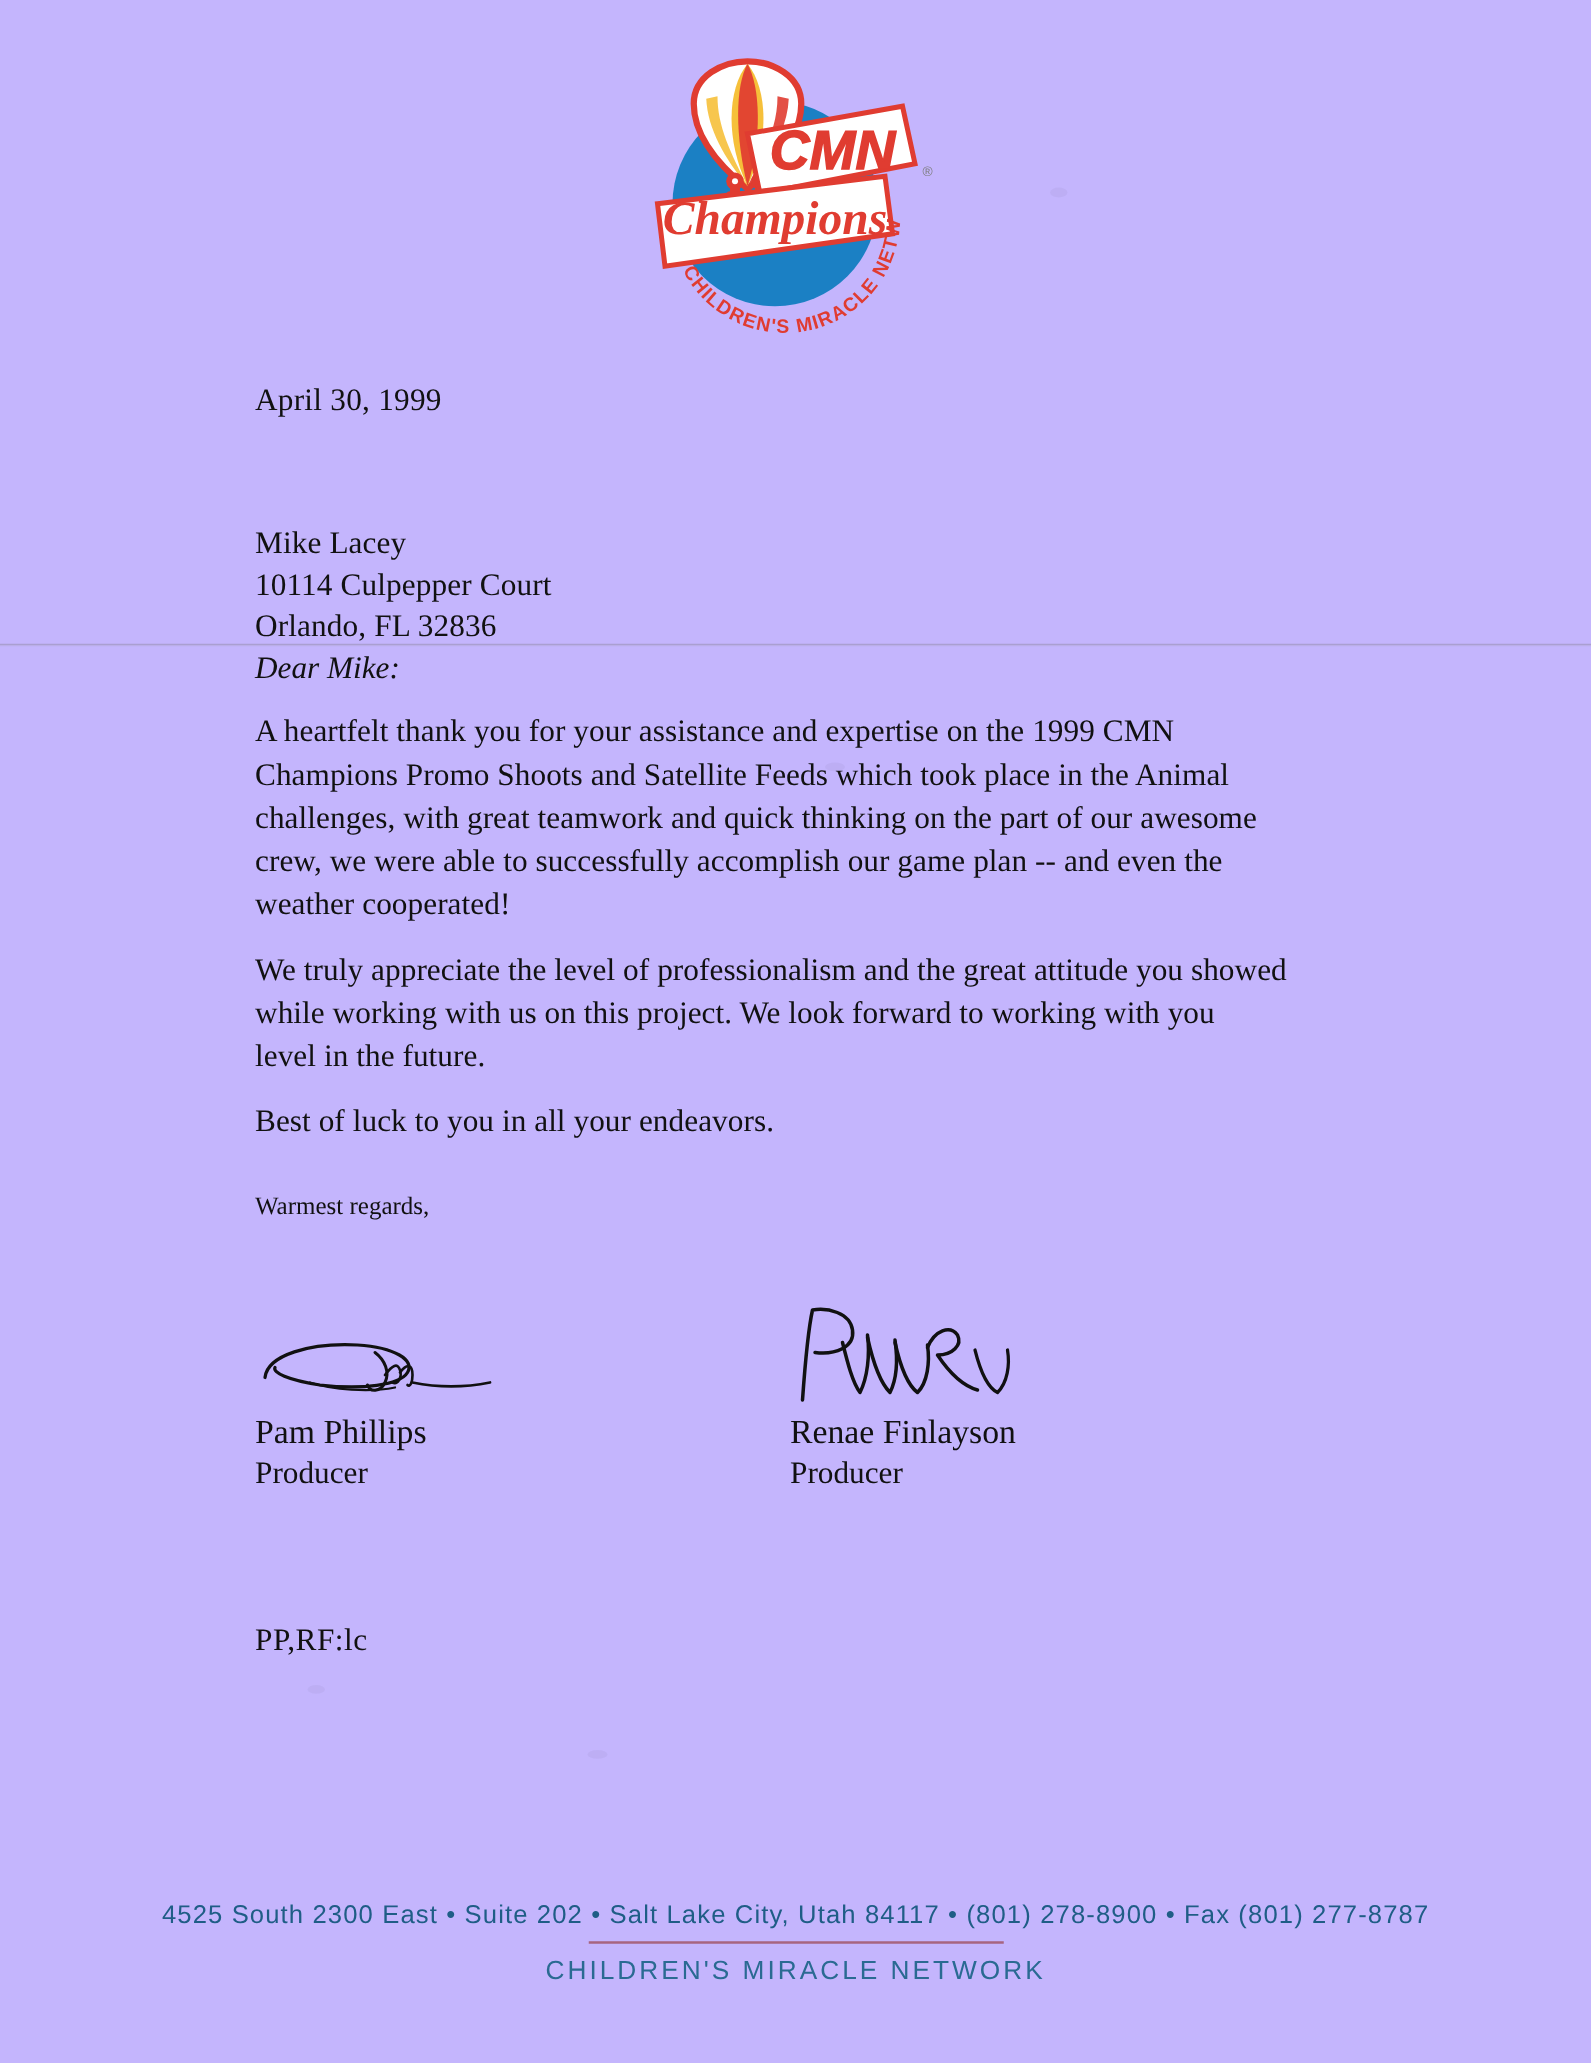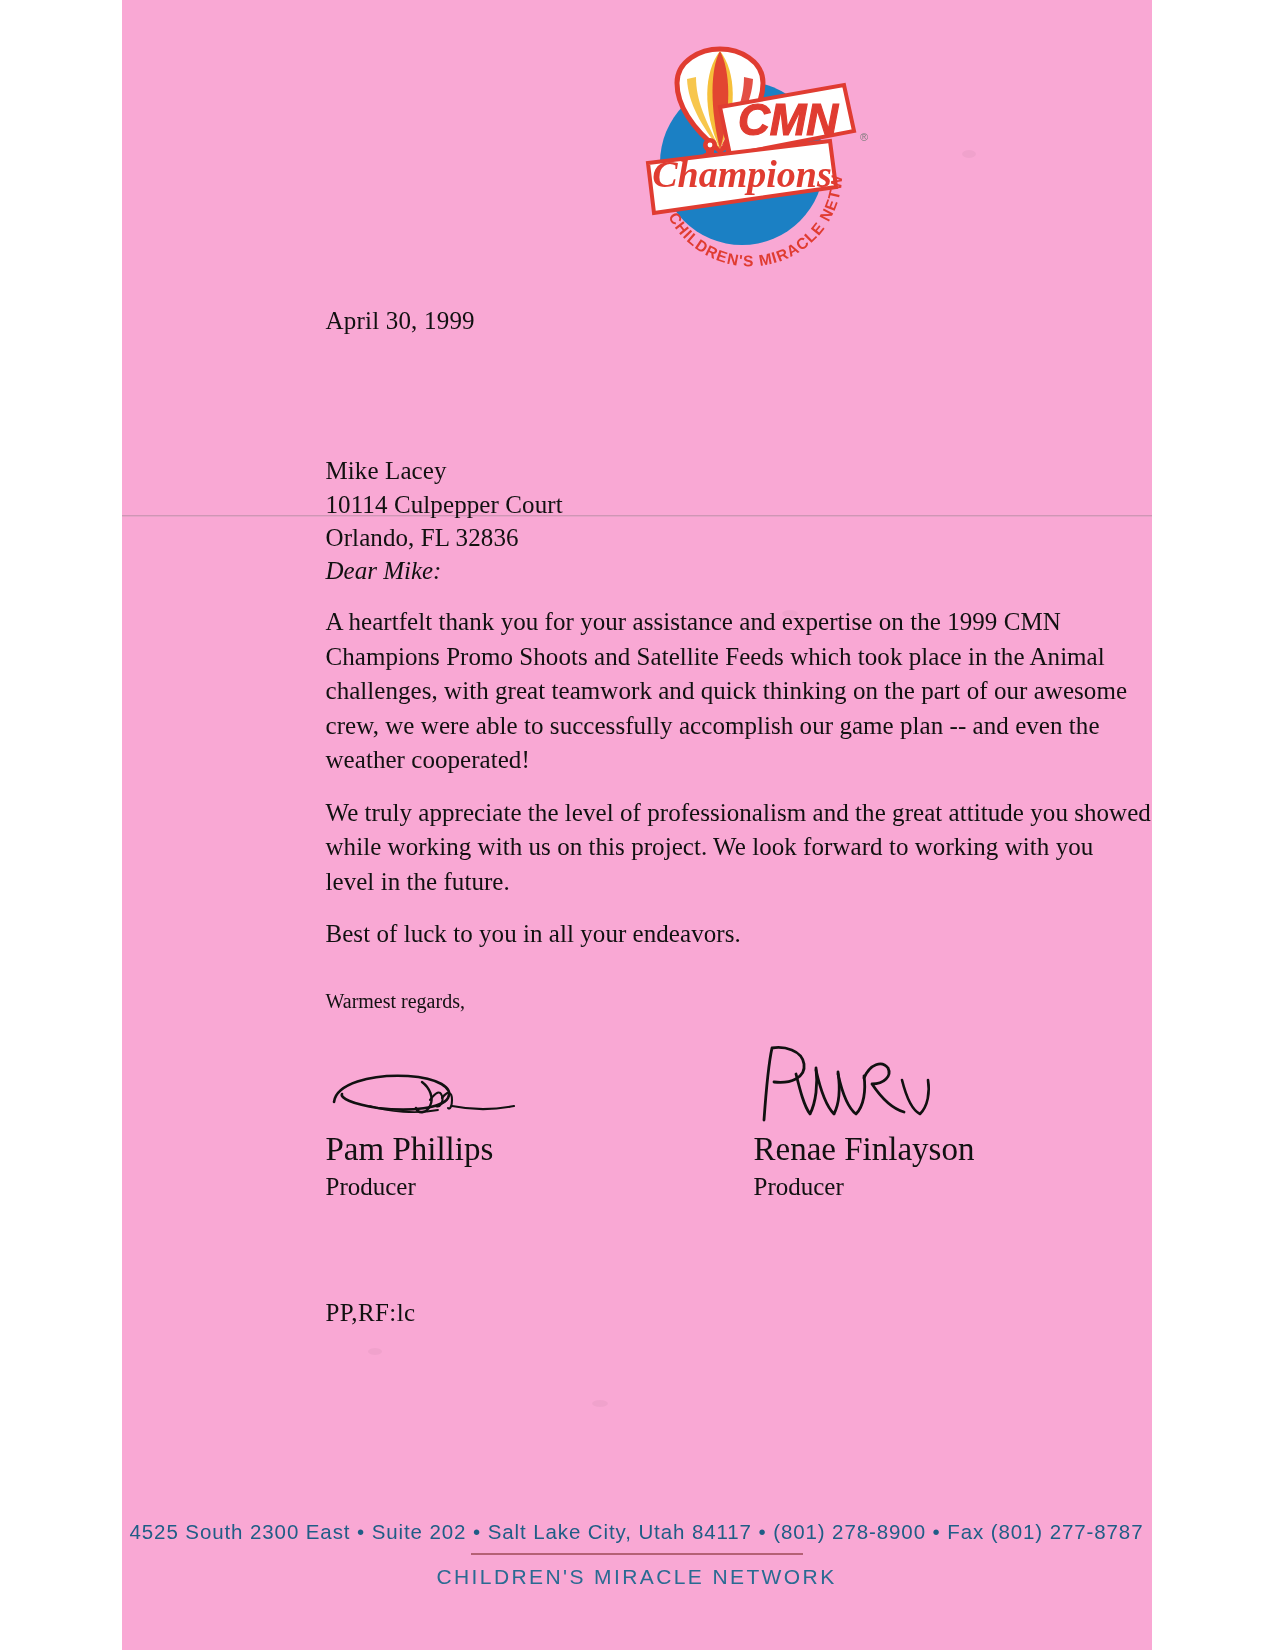--- a/index.html
+++ b/index.html
@@ -8,24 +8,24 @@
     margin: 0;
     padding: 0;
     background: #ffffff;
   }
   body {
     font-family: "Liberation Serif", "DejaVu Serif", serif;
     color: #111111;
   }
   .page {
     position: relative;
-    width: 1030px;
+    width: 1273px;
     height: 1650px;
     margin: 0 auto;
-    background: #f9a8d4;
+    background: #c4b5fd;
     overflow: hidden;
   }
 
   
   .scan-streak {
     position: absolute;
     left: 0;
     width: 100%;
     height: 1px;
     background: rgba(110,110,110,0.30);
@@ -56,21 +56,21 @@
     left: 204px;
     top: 305px;
     width: 830px;
   }
   .date-line {
     font-size: 25px;
     line-height: 1.25;
     letter-spacing: 0.2px;
   }
   .recipient {
-    margin-top: 118px;
+    margin-top: 82px;
     font-size: 25px;
     line-height: 1.34;
     letter-spacing: 0.1px;
   }
   .recipient div { white-space: nowrap; }
   .salutation {
     font-size: 25px;
     line-height: 1.3;
     font-style: italic;
   }
@@ -100,21 +100,21 @@
     top: 0;
   }
   .sig-col.left  { left: 0px;   width: 330px; }
   .sig-col.right { left: 428px; width: 330px; }
   .sig-mark {
     height: 88px;
     position: relative;
   }
   .sig-mark svg { position: absolute; left: 0; bottom: 0; }
   .sig-name {
-    font-size: 33px;
+    font-size: 27px;
     line-height: 1.3;
     white-space: nowrap;
   }
   .sig-title {
     font-size: 25px;
     line-height: 1.3;
     white-space: nowrap;
   }
   .initials {
     position: absolute;

